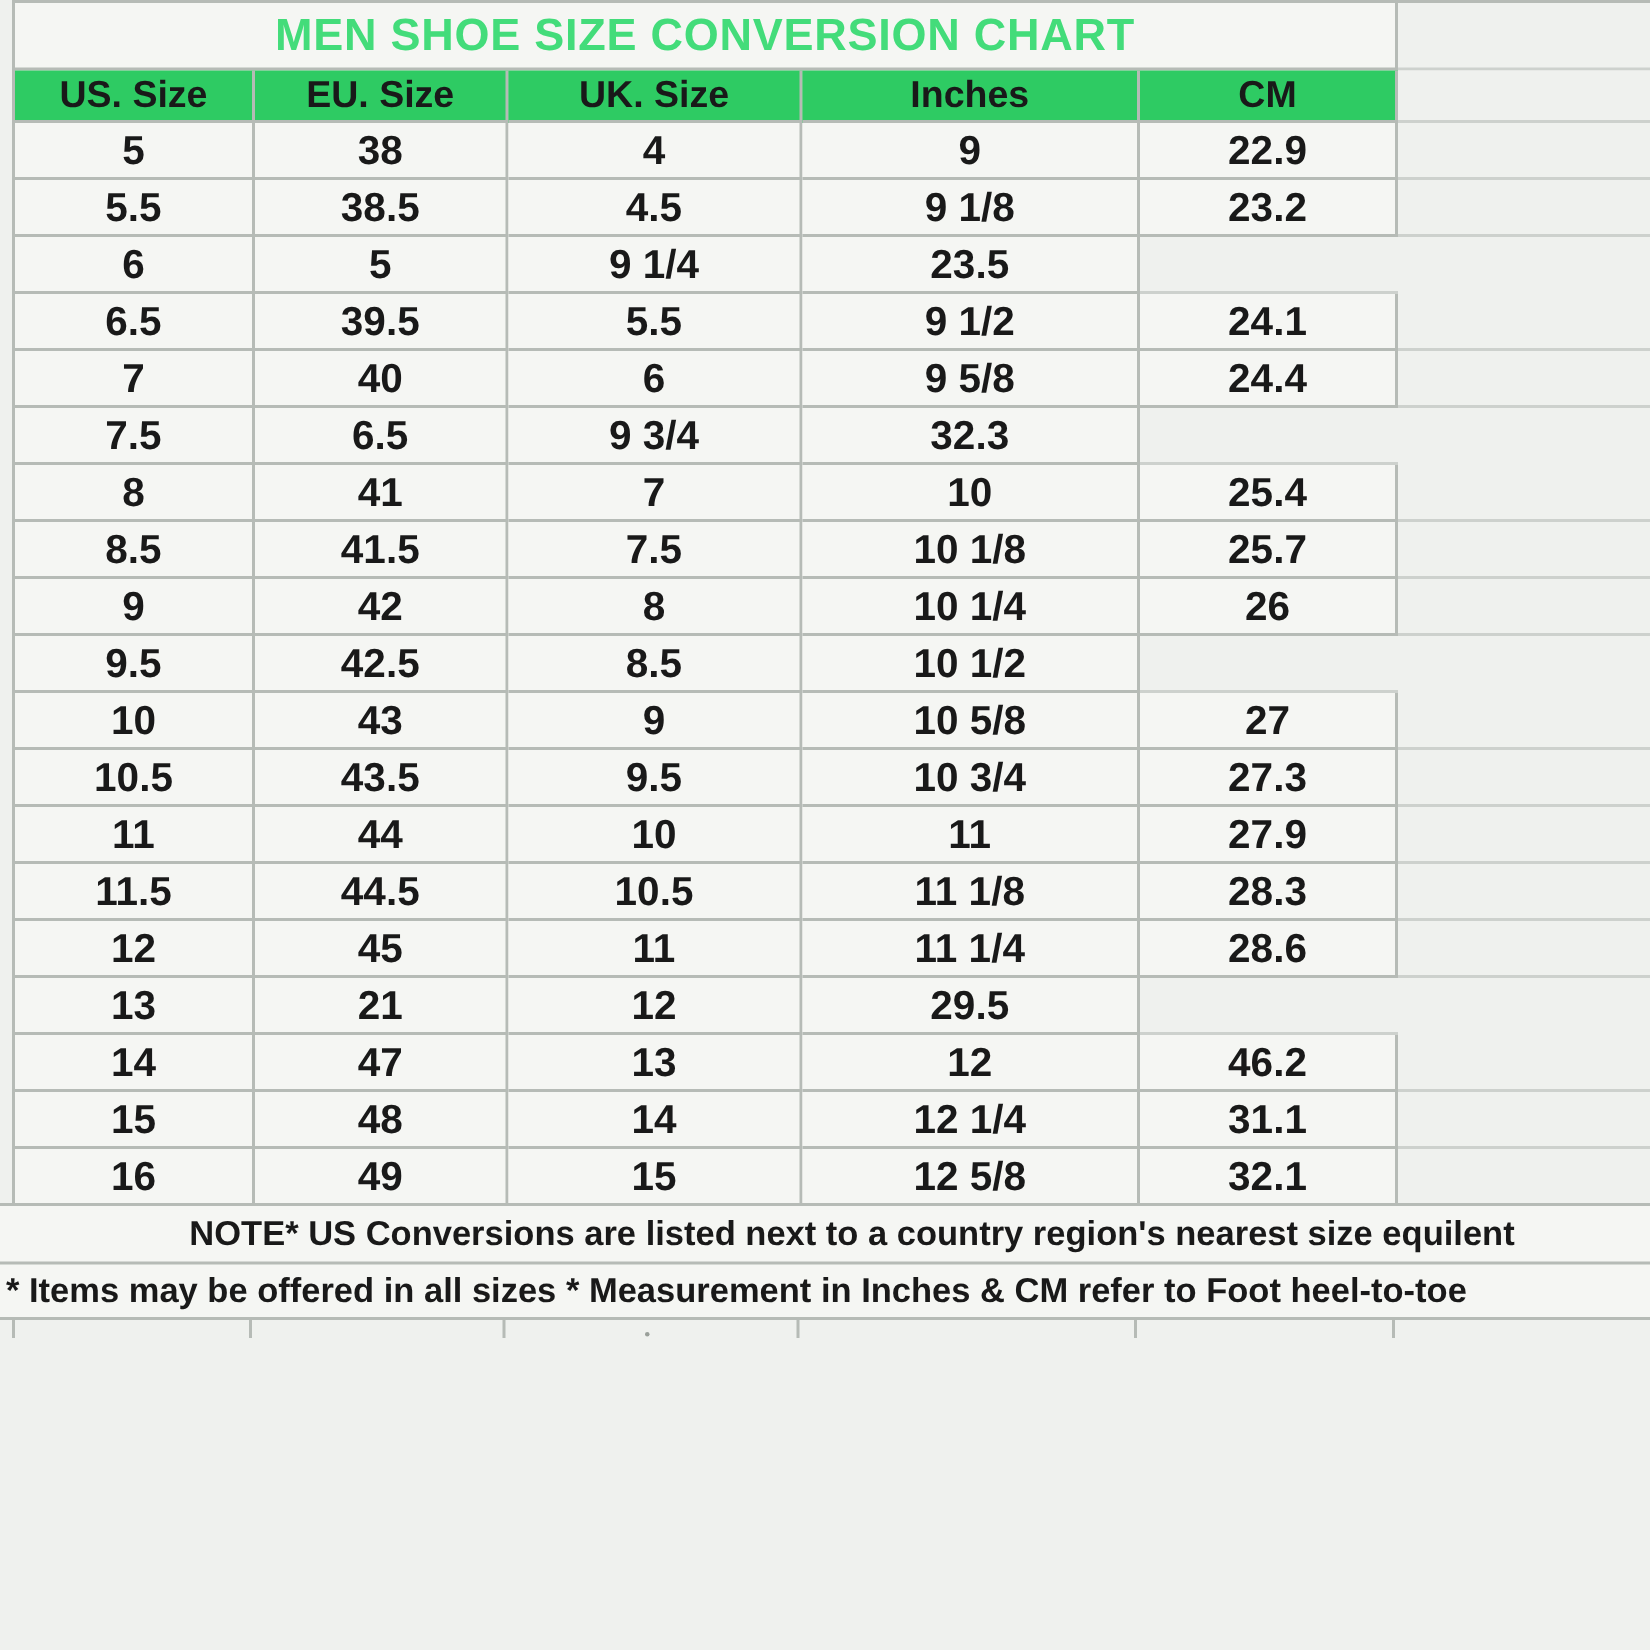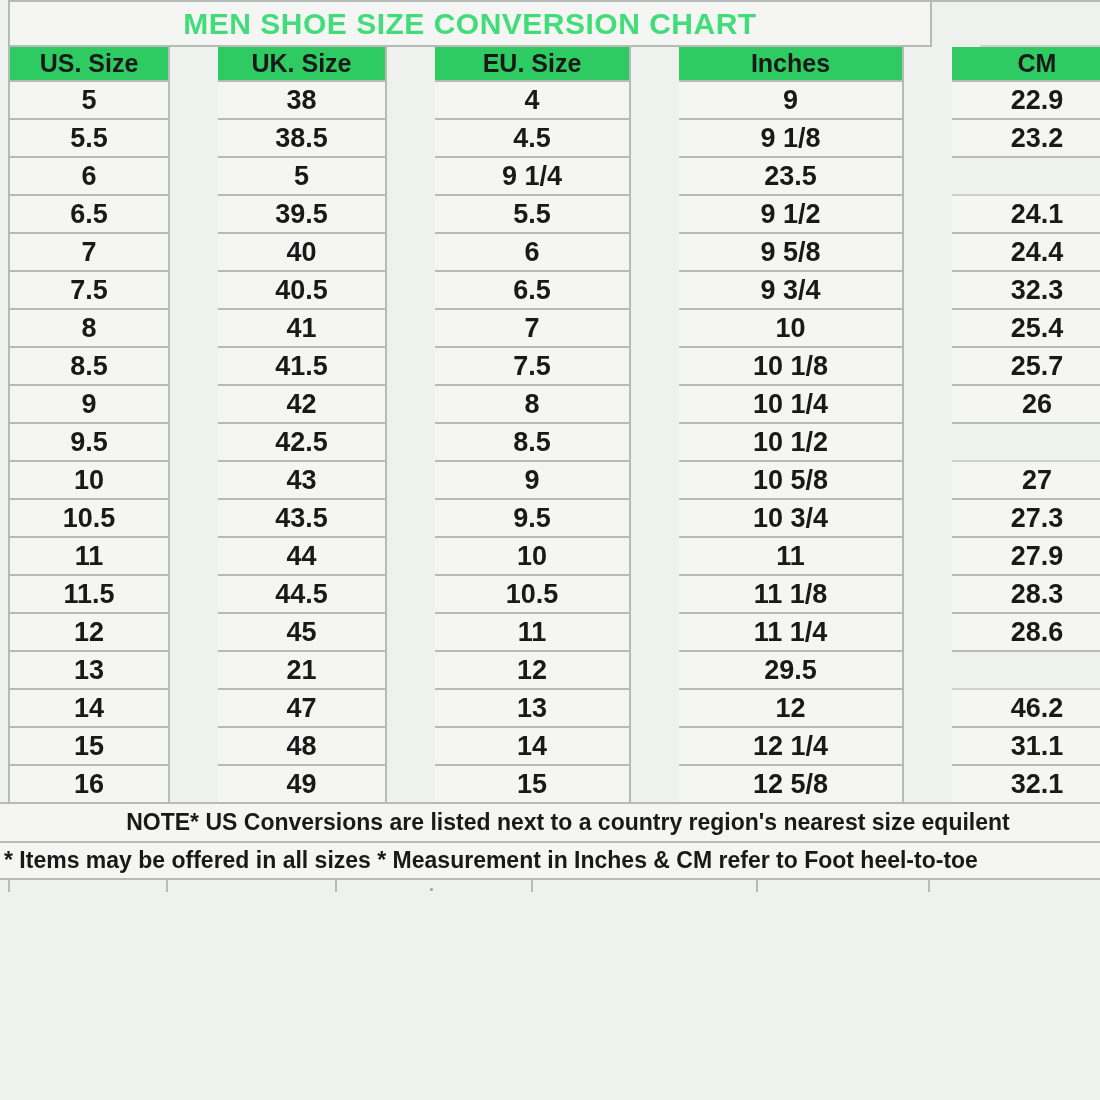--- a/index.html
+++ b/index.html
@@ -22,21 +22,20 @@
     color:var(--ink);
   }
   .sheet{
     position:absolute;left:8px;top:0;width:1092px;
     border-left:2px solid var(--line);
     border-top:2px solid var(--line);
   }
   .row{
     display:grid;
     grid-template-columns:160px 169px 196px 225px 172px 1fr;
-    gap:48px;
   }
   .cell{
     height:100%;
     display:flex;align-items:center;justify-content:center;
     font-weight:bold;
     font-size:27px;
     color:var(--ink);
     background:var(--cell-bg);
     border-right:2px solid var(--line);
     border-bottom:2px solid var(--line);
@@ -96,22 +95,22 @@
 <div class="page">
 
   <div class="sheet">
     <div class="row title-row">
       <div class="cell title-cell">MEN SHOE SIZE CONVERSION CHART</div>
       <div class="cell side-cell"></div>
     </div>
 
     <div class="row header-row" id="header-row">
         <div class="cell head-cell">US. Size</div>
+        <div class="cell head-cell">EU. Size</div>
         <div class="cell head-cell">UK. Size</div>
-        <div class="cell head-cell">EU. Size</div>
         <div class="cell head-cell">Inches</div>
         <div class="cell head-cell">CM</div>
         <div class="cell side-cell"></div>
       </div>
 
     <div id="body-rows">
         <div class="row data-row">
           <div class="cell">5</div>
           <div class="cell">38</div>
           <div class="cell">4</div>
@@ -145,21 +144,20 @@
         <div class="row data-row">
           <div class="cell">7</div>
           <div class="cell">40</div>
           <div class="cell">6</div>
           <div class="cell">9 5/8</div>
           <div class="cell">24.4</div>
           <div class="cell side-cell"></div>
         </div>
         <div class="row data-row">
           <div class="cell">7.5</div>
-          <div class="cell">40.5</div>
           <div class="cell">6.5</div>
           <div class="cell">9 3/4</div>
           <div class="cell">32.3</div>
           <div class="cell side-cell"></div>
         </div>
         <div class="row data-row">
           <div class="cell">8</div>
           <div class="cell">41</div>
           <div class="cell">7</div>
           <div class="cell">10</div>

